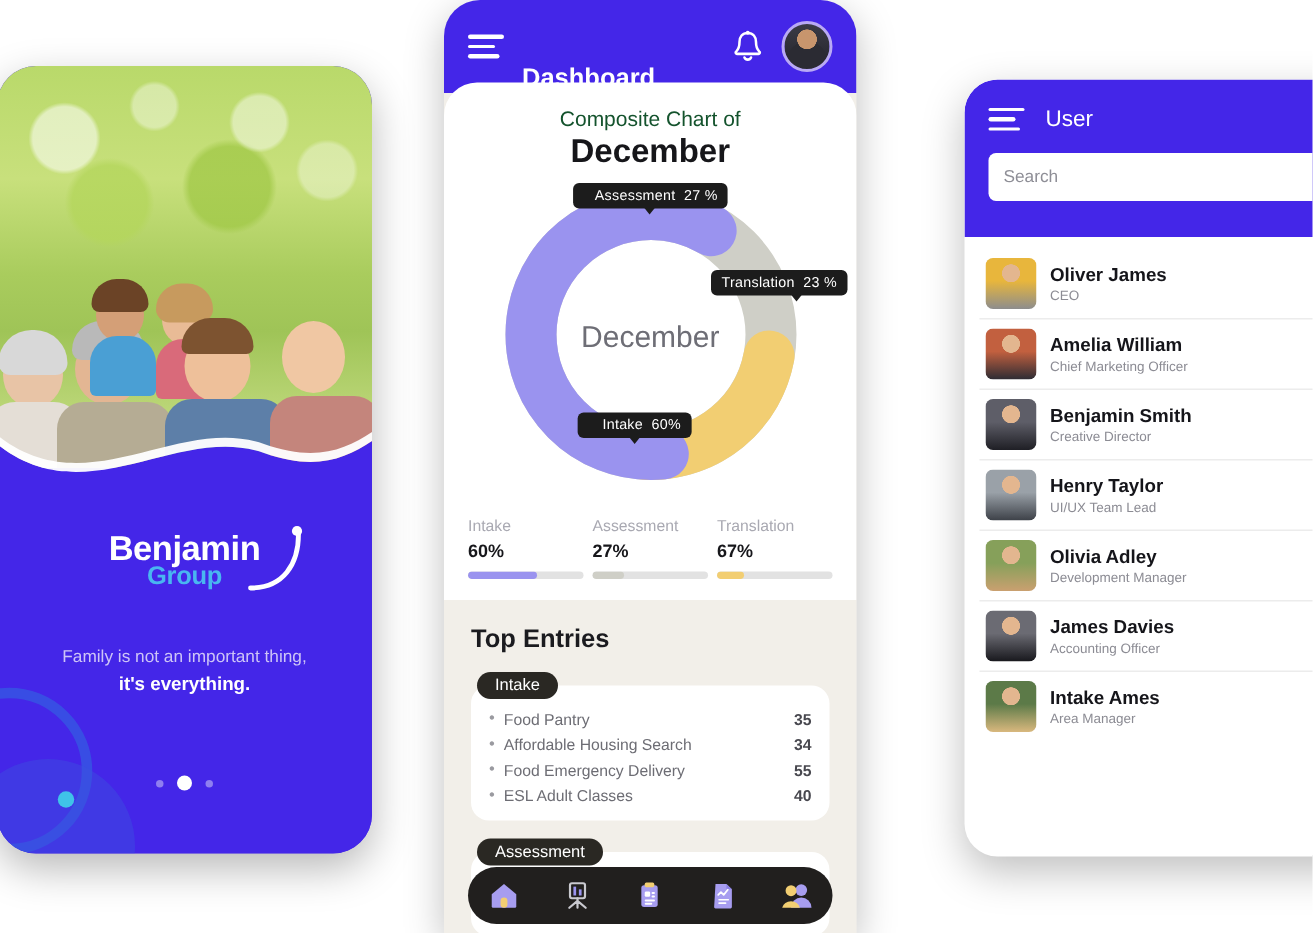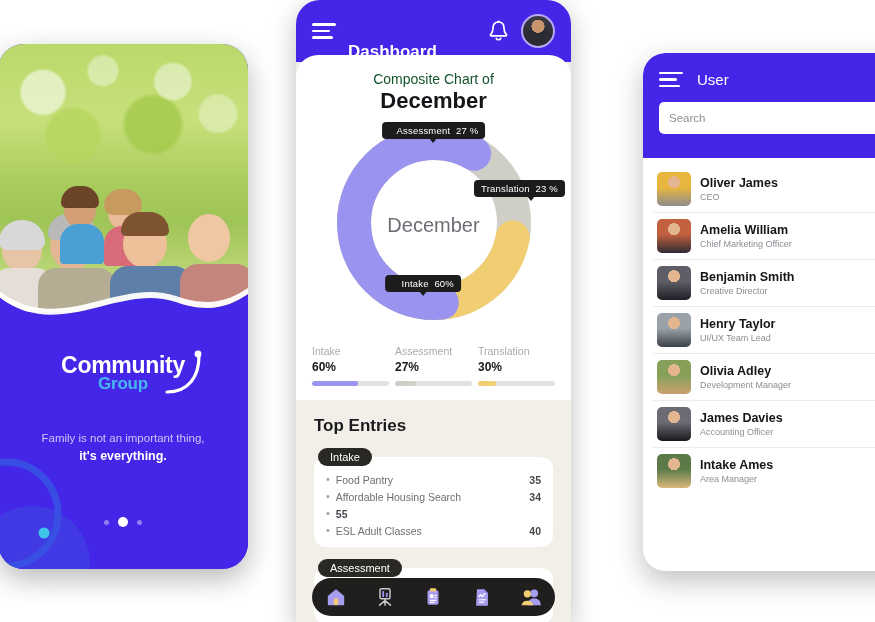--- a/index.html
+++ b/index.html
@@ -244,21 +244,21 @@
     </svg>
 
     <svg id="left-deco" viewBox="0 0 250 525">
       <circle cx="8" cy="470" r="52" fill="none" stroke="#2f6ee0" stroke-width="7" opacity=".55"></circle>
       <circle cx="34" cy="520" r="58" fill="#3b52e0" opacity=".45"></circle>
       <circle cx="46" cy="489" r="5.5" fill="#3fc3e8"></circle>
     </svg>
 
     <div id="left-content">
       <div id="logo-wrap">
-        <div class="logo-primary">Community</div>
+        <div class="logo-primary">Benjamin</div>
         <div class="logo-secondary">Group</div>
         <svg id="logo-swoosh" width="46" height="48" viewBox="0 0 46 48">
           <path d="M8,42 C30,42 40,26 40,6" stroke="#ffffff" stroke-width="3.2" fill="none" stroke-linecap="round"></path>
           <circle cx="39" cy="4" r="3.4" fill="#ffffff"></circle>
         </svg>
       </div>
       <div id="tagline">
         <div class="tag-line1">Family is not an important thing,</div>
         <div class="tag-line2">it's everything.</div>
       </div>
@@ -327,21 +327,21 @@
         </div>
         <div class="legend-col">
           <div class="legend-name">Assessment</div>
           <div class="legend-val">27%</div>
           <div class="legend-bar">
               <span id="bar1" style="width: 27%; background: rgb(207, 207, 199);"></span>
             </div>
         </div>
         <div class="legend-col">
           <div class="legend-name">Translation</div>
-          <div class="legend-val">30%</div>
+          <div class="legend-val">67%</div>
           <div class="legend-bar">
               <span id="bar2" style="width: 23%; background: rgb(242, 206, 114);"></span>
             </div>
         </div>
       </div>
     </div>
 
     <div id="entries">
       <div id="entries-title">Top Entries</div>
       <div id="entry-groups">
@@ -351,20 +351,21 @@
                 <span class="entry-label">Food Pantry</span>
                 <span class="entry-val">35</span>
               </div>
               <div class="entry-row">
                 <span class="entry-bullet">•</span>
                 <span class="entry-label">Affordable Housing Search</span>
                 <span class="entry-val">34</span>
               </div>
               <div class="entry-row">
                 <span class="entry-bullet">•</span>
+                <span class="entry-label">Food Emergency Delivery</span>
                 <span class="entry-val">55</span>
               </div>
               <div class="entry-row">
                 <span class="entry-bullet">•</span>
                 <span class="entry-label">ESL Adult Classes</span>
                 <span class="entry-val">40</span>
               </div>
             </div></div>
           <div class="group"><div class="group-chip">Assessment</div><div class="group-box">
               <div class="entry-row">

